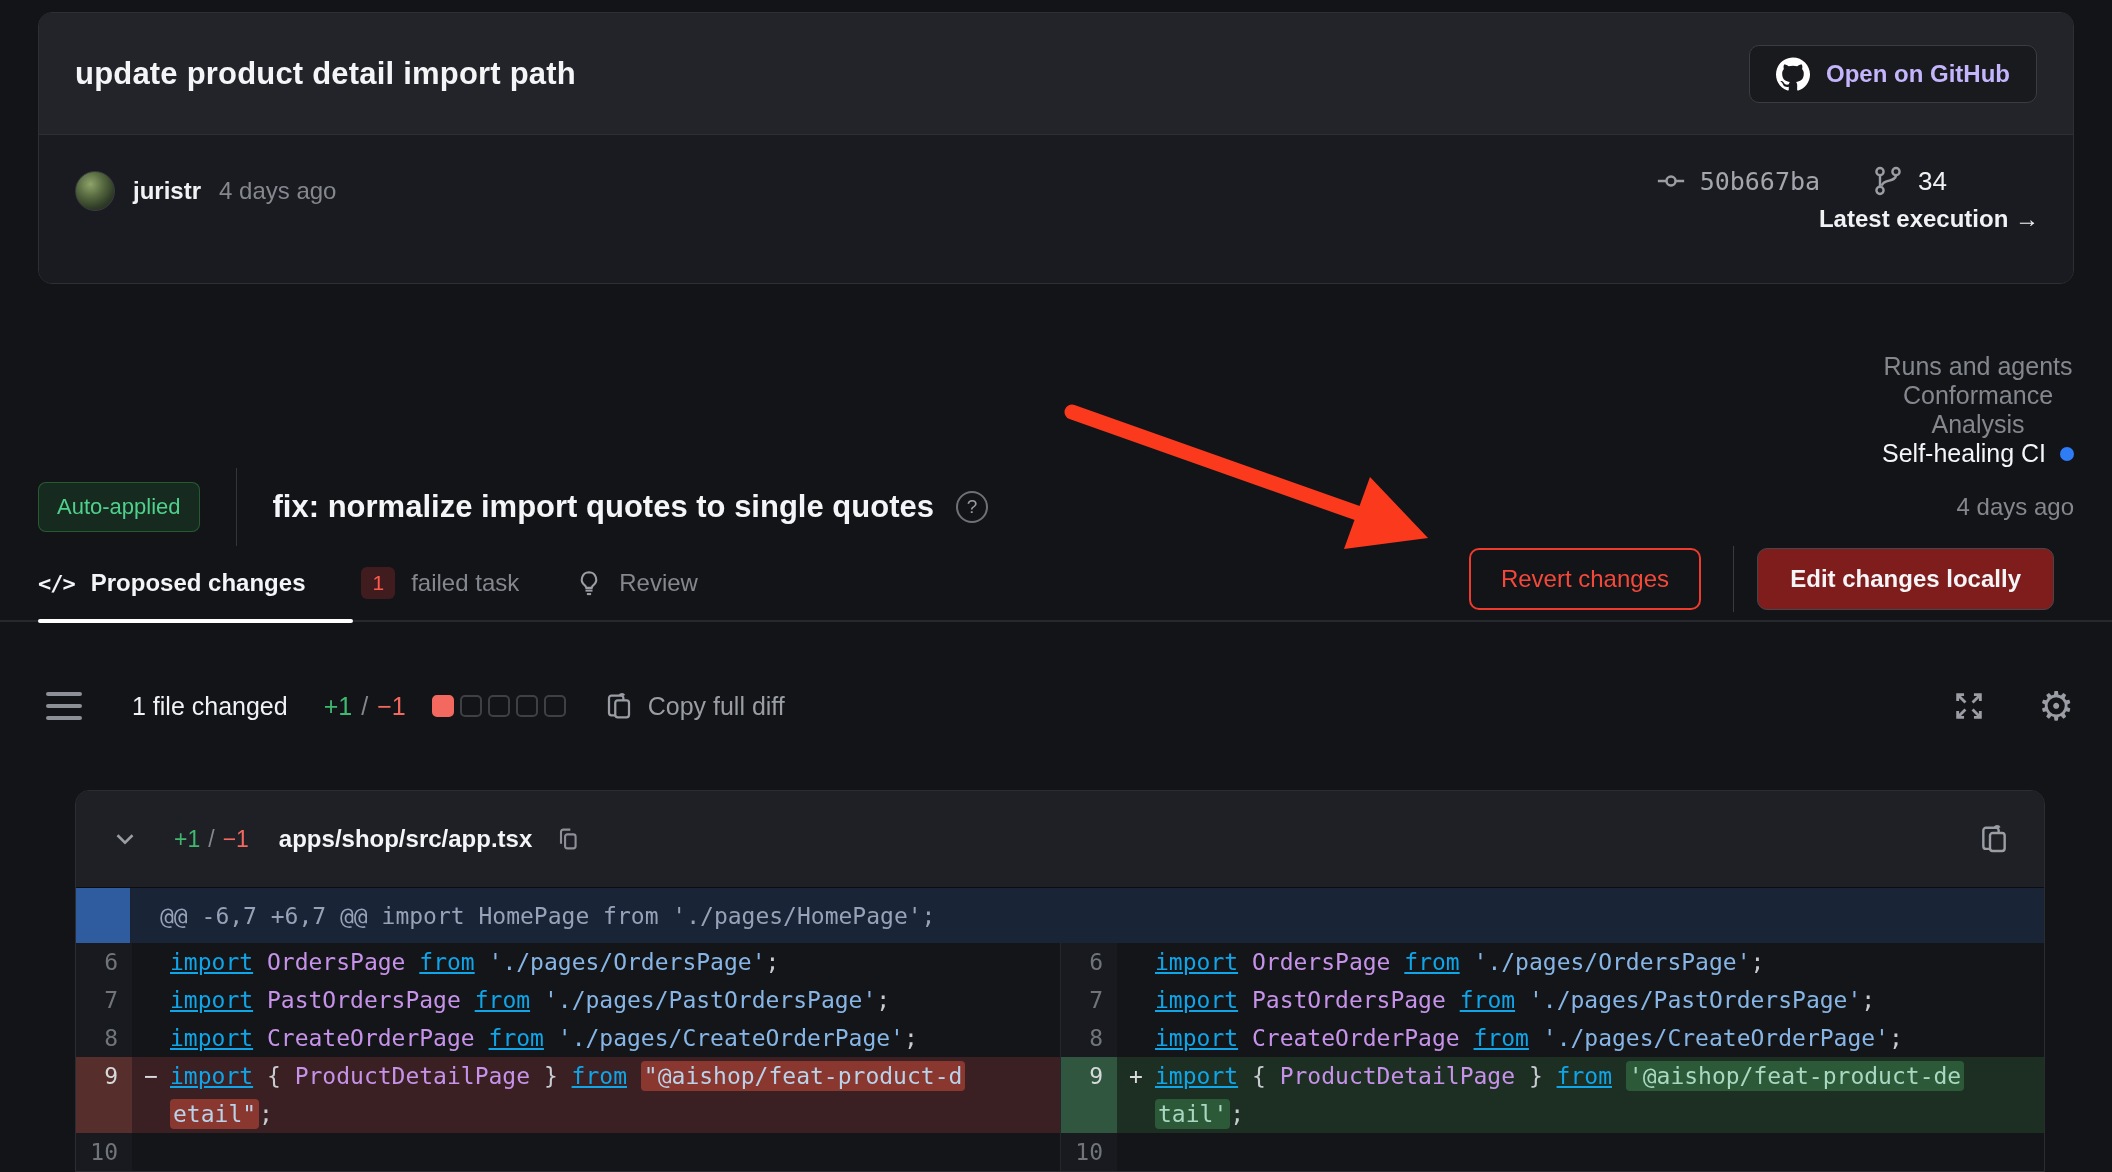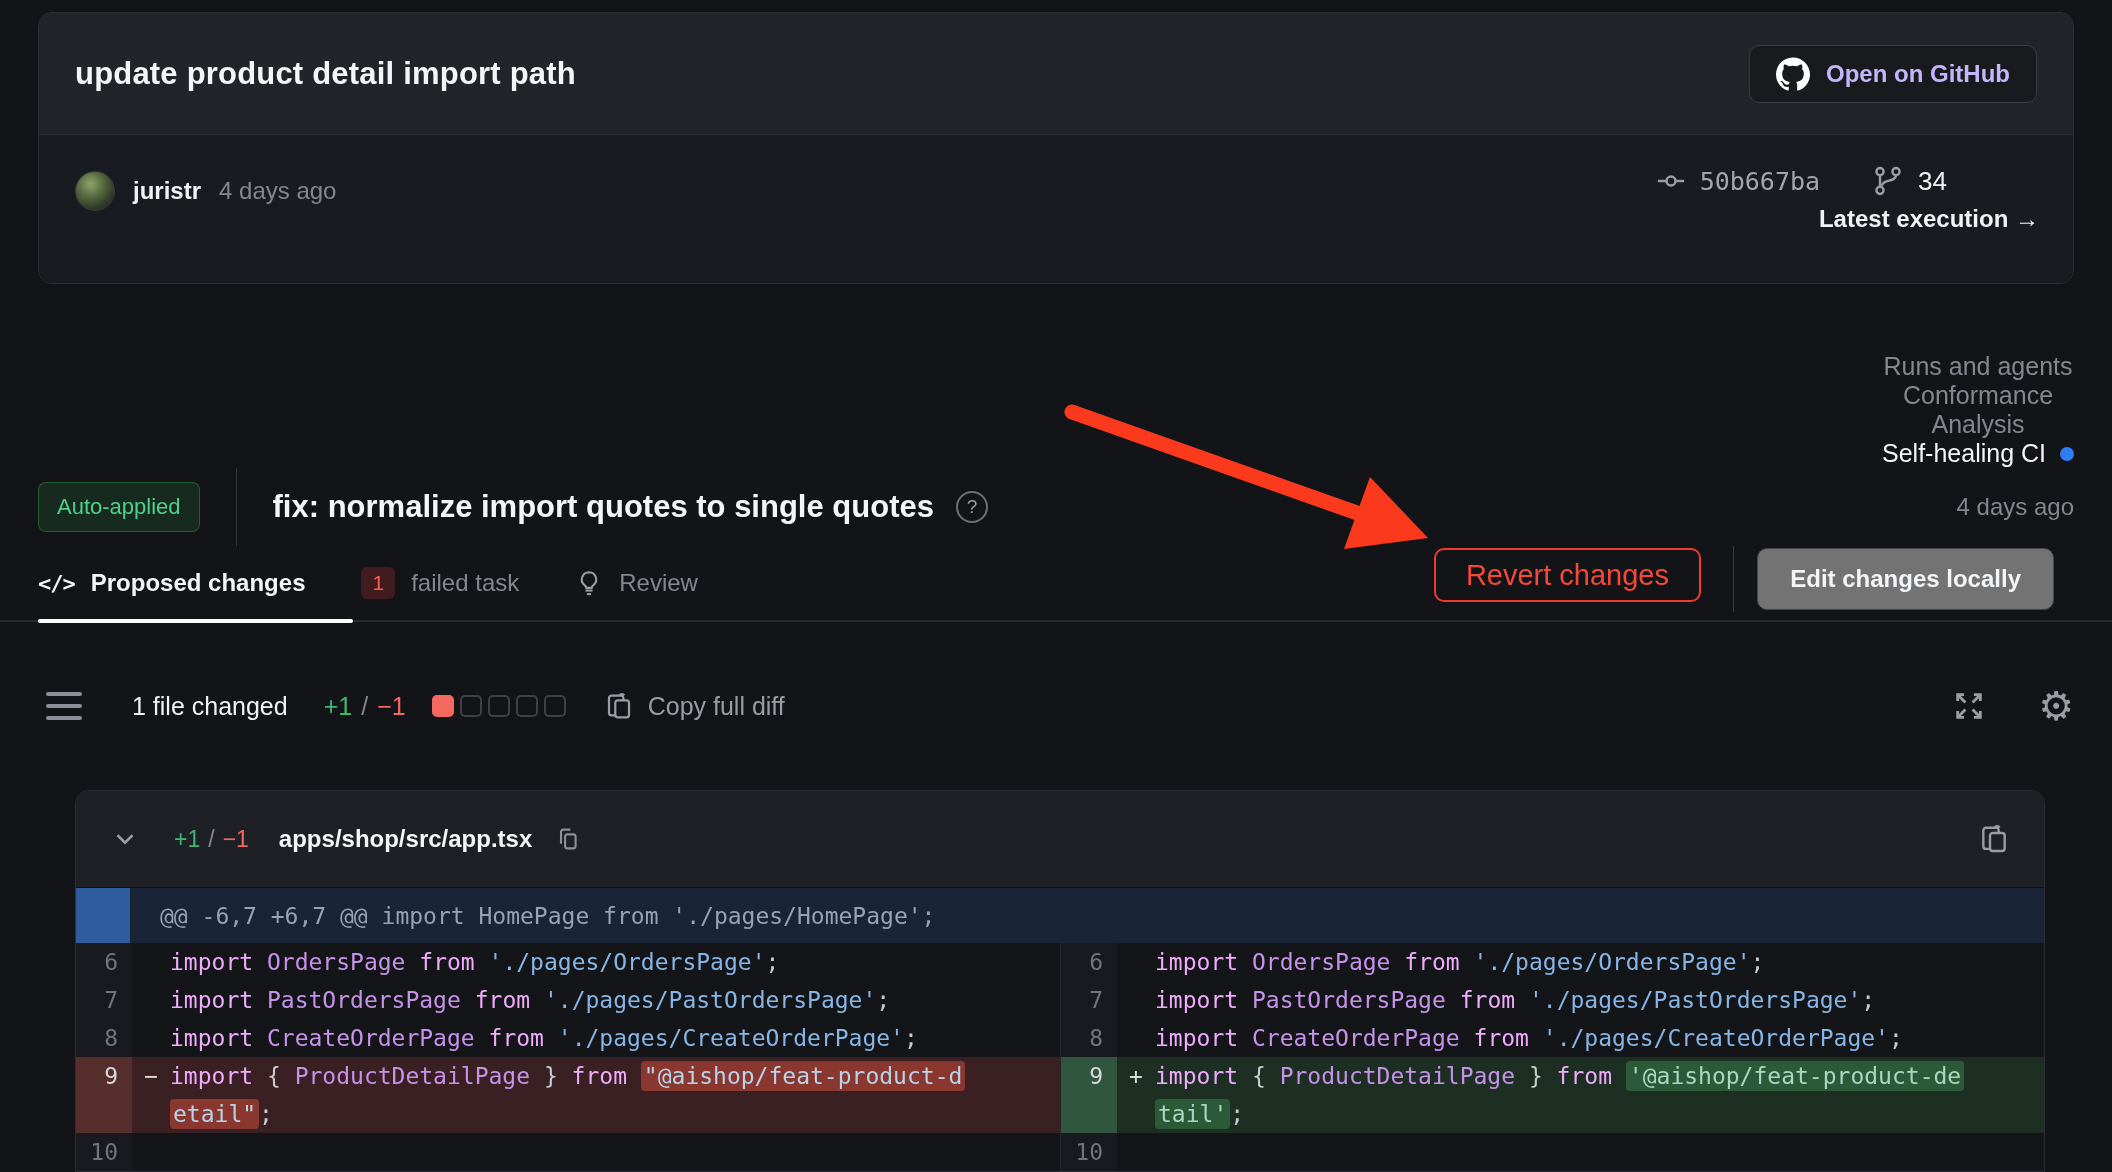--- a/index.html
+++ b/index.html
@@ -40,23 +40,23 @@
   .fix-time { margin-left:auto; color:#84878e; font-size:24px; }
 
   
   #tabs-row { position:absolute; left:0; right:0; top:546px; height:76px; border-bottom:2px solid #27282d; }
   .tabs-inner { position:absolute; left:38px; top:0; height:100%; display:flex; align-items:center; gap:56px; }
   .tab { display:flex; align-items:center; gap:16px; font-size:24px; color:#84878e; cursor:pointer; }
   .tab.active { color:#f4f5f7; font-weight:bold; }
   .tab-code-ic { font-family:"DejaVu Sans Mono", monospace; font-size:22px; letter-spacing:-1px; }
   .count-badge { background:rgba(226,60,54,0.22); color:#ff5a4e; font-size:21px; border-radius:6px; padding:4px 11px; }
   .active-underline { position:absolute; left:38px; bottom:-3px; width:315px; height:4px; background:#ffffff; border-radius:2px; }
-  .revert-btn { position:absolute; right:411px; top:2px; height:54px; padding:0 30px; background:transparent; border:2px solid #ef3b2d; border-radius:10px; color:#f4483a; font-size:29px; font-family:"Liberation Sans", sans-serif; cursor:pointer; }
+  .revert-btn { position:absolute; right:411px; top:2px; height:62px; padding:0 30px; background:transparent; border:2px solid #ef3b2d; border-radius:10px; color:#f4483a; font-size:24px; font-family:"Liberation Sans", sans-serif; cursor:pointer; }
   .btn-sep { position:absolute; right:378px; top:0; width:1px; height:66px; background:#3a3b40; }
-  .edit-btn { position:absolute; right:58px; top:2px; height:62px; padding:0 32px; background:#737373; border:1px solid #45464c; border-radius:10px; color:#f4f5f7; font-size:24px; font-weight:bold; font-family:"Liberation Sans", sans-serif; cursor:pointer; }
+  .edit-btn { position:absolute; right:58px; top:2px; height:62px; padding:0 32px; background:#7f1d1d; border:1px solid #45464c; border-radius:10px; color:#f4f5f7; font-size:24px; font-weight:bold; font-family:"Liberation Sans", sans-serif; cursor:pointer; }
 
   
   #toolbar { position:absolute; left:46px; right:38px; top:676px; height:60px; display:flex; align-items:center; }
   .hamburger { display:flex; flex-direction:column; gap:8px; cursor:pointer; margin-right:50px; }
   .hamburger i { display:block; width:36px; height:4px; background:#8d9096; border-radius:2px; }
   .files-changed { color:#f1f2f4; font-size:25px; margin-right:36px; }
   .delta { font-size:25px; display:flex; gap:9px; margin-right:26px; }
   .plus { color:#3fb96f; } .slash { color:#84878e; } .minus { color:#f4695f; }
   .blocks { display:flex; gap:6px; margin-right:38px; }
   .sq { width:22px; height:22px; border-radius:5px; border:2px solid #3f4046; }
@@ -81,21 +81,21 @@
   .pane { width:50%; }
   .pane.right { border-left:1px solid #26272d; }
   .drow { display:flex; line-height:38px; min-height:38px; }
   .gut { width:56px; padding-right:14px; text-align:right; color:#70747b; background:#191a1f; flex:none; }
   .mark { width:38px; text-align:center; color:#d8dadd; flex:none; }
   .code { flex:1; padding-right:16px; white-space:pre-wrap; word-break:break-all; }
   .drow.del { background:#3a2022; }
   .drow.del .gut { background:#562e2b; color:#d6d9db; }
   .drow.add { background:#1d2f23; }
   .drow.add .gut { background:#315640; color:#d6d9db; }
-  .tk-k { color:#f0abfc; }
+  .tk-k { color:#0ea5e9;text-decoration:underline; }
   .tk-i { color:#c792ea; }
   .tk-p { color:#c8ccd2; }
   .tk-s { color:#87b6e6; }
   .tk-h { color:#b9d3ea; border-radius:4px; padding:2px 3px; }
   .drow.del .tk-h { background:#8a3730; }
   .drow.add .tk-h { background:#2c5a38; color:#a9d8c2; }
 
   
   #arrow-overlay { position:absolute; left:0; top:0; width:2112px; height:1172px; pointer-events:none; z-index:50; }
 </style>

